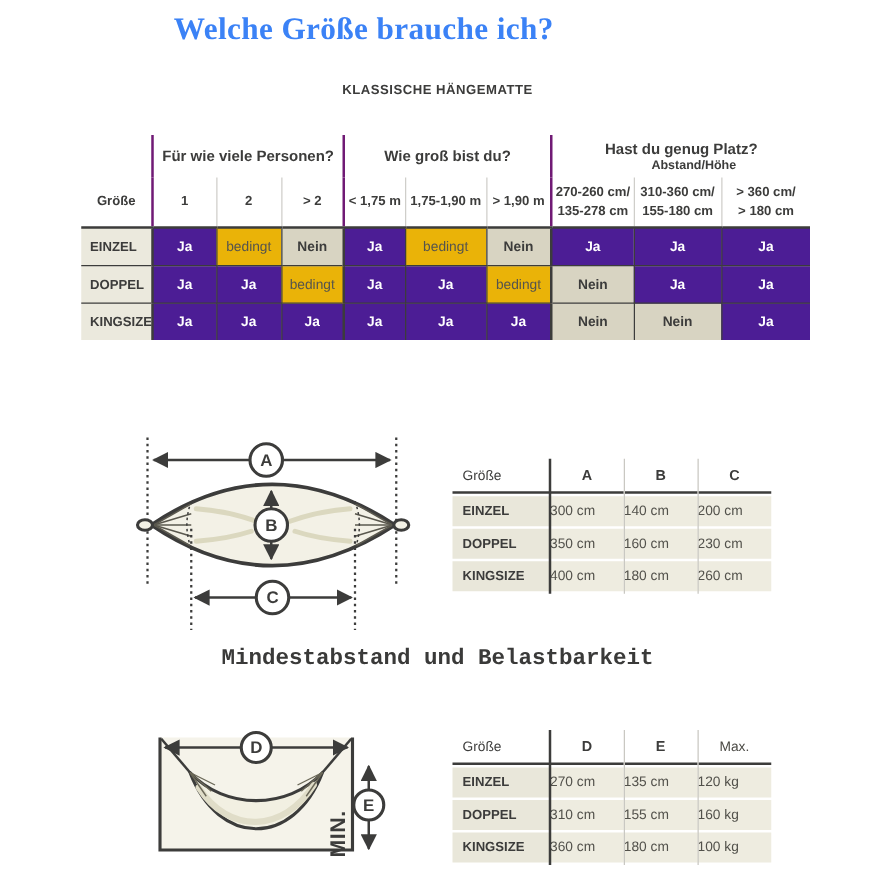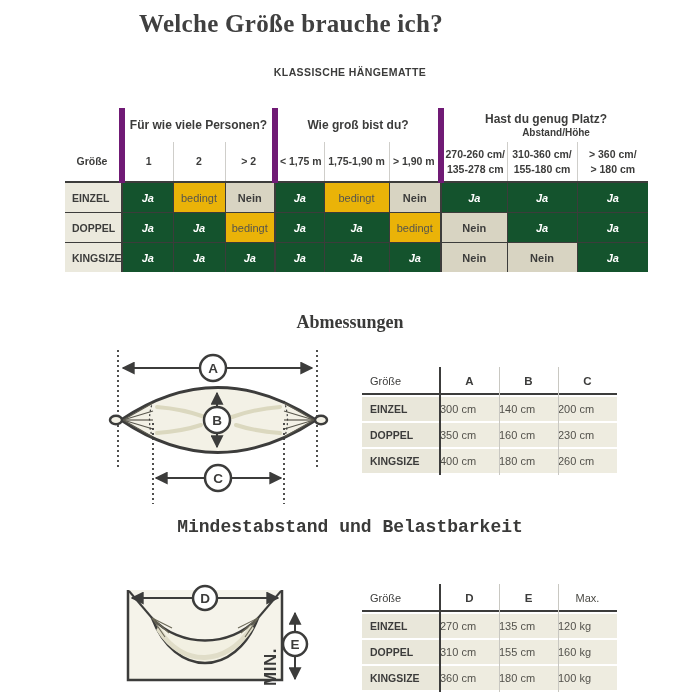--- a/index.html
+++ b/index.html
@@ -4,49 +4,49 @@
 <style>
   html,body { margin:0; padding:0; background:#ffffff; }
   #page {
     position:relative; width:700px; height:700px; background:#ffffff;
     font-family:"Liberation Sans", sans-serif; color:#3c3c3b; overflow:hidden;
   }
   
   .h1 {
     position:absolute; top:10px; left:0; width:582px; text-align:center;
     font-family:"Liberation Serif", serif; font-weight:bold; font-size:25px;
-    color:#404040; letter-spacing:0.3px;
+    color:#3b82f6; letter-spacing:0.3px;
   }
   .subtitle {
     position:absolute; top:66px; left:0; width:700px; text-align:center;
     font-size:10.5px; font-weight:bold; letter-spacing:0.4px; color:#3c3c3b;
   }
   .h2 {
     position:absolute; left:0; width:700px; text-align:center;
     font-family:"Liberation Serif", serif; font-weight:bold; font-size:18px; color:#3a3a39;
   }
   
   #size-table-wrap { position:absolute; left:65px; top:108px; }
   table.sizes { border-collapse:collapse; table-layout:fixed; width:583px; }
   table.sizes th, table.sizes td { padding:0; margin:0; }
   tr.grouprow th { height:34px; font-size:12px; font-weight:bold; text-align:center; vertical-align:middle; }
   tr.grouprow .gsub { font-size:10px; font-weight:bold; margin-top:1px;margin-left:20px; }
   tr.subrow th { height:39px; font-size:10.5px; font-weight:bold; text-align:center; vertical-align:middle;
                  border-bottom:2px solid #3c3c3b; line-height:1.35; }
   th.corner { font-weight:normal; font-size:11px; text-align:left; padding-left:7px; }
-  .gsep { border-left:6px solid #701a75; }
+  .gsep { border-left:2px solid #701a75; }
   .lsep { border-left:1px solid #cfceca; }
   table.sizes tbody td { height:29px; text-align:center; vertical-align:middle;
                          font-size:11px; border:1px solid #3c3c3b; }
   table.sizes tbody td.gsep { border-left-width:2px; }
   table.sizes tbody td.rowlabel { border-left:none; text-align:left; padding-left:7px;
                                   font-weight:bold; font-size:10.5px; background:#ebe9dd; }
   table.sizes tbody td:last-child { border-right:none; }
   table.sizes tbody tr:last-child td { border-bottom:none; }
-  td.v-ja { background:#14532d; color:#ffffff; font-weight:bold; font-size:12px;font-style:italic; }
+  td.v-ja { background:#4c1d95; color:#ffffff; font-weight:bold; font-size:12px; }
   td.v-bedingt { background:#eab308; color:#55544e; font-weight:normal; }
   td.v-nein { background:#d8d4c2; color:#3c3c3b; font-weight:bold; }
   
   .mini-wrap { position:absolute; width:255px; }
   table.mini { border-collapse:separate; border-spacing:0 2px; table-layout:fixed; width:255px; }
   table.mini th, table.mini td { padding:0; }
   table.mini thead th { height:24px; font-size:11.5px; font-weight:bold; text-align:center;
                         vertical-align:middle; background:#ffffff; border-bottom:2px solid #3c3c3b; }
   table.mini thead th.corner { text-align:left; padding-left:8px; font-weight:normal; font-size:11px; }
   table.mini thead th.thin { font-weight:normal; font-size:11px; color:#4b4a45; }
@@ -150,21 +150,20 @@
           <td class="auto-cell v-ja">Ja</td>
           <td class="auto-cell v-ja">Ja</td>
           <td class="auto-cell gsep v-nein">Nein</td>
           <td class="auto-cell v-nein">Nein</td>
           <td class="auto-cell v-ja">Ja</td>
         </tr>
       </tbody>
     </table>
   </div>
 
-  <div class="h2" style="top:312px;">Abmessungen</div>
 
   <svg class="diagram" style="left:95px; top:347px;" width="240" height="165" viewBox="0 0 240 165">
     <defs>
       <marker id="ah1" viewBox="0 0 10 10" refX="9" refY="5" markerWidth="6.5" markerHeight="6.5" orient="auto">
         <path d="M0 0 L10 5 L0 10 Z" fill="#3c3c3b"></path>
       </marker>
     </defs>
 
     <line x1="23" y1="3" x2="23" y2="122" stroke="#3c3c3b" stroke-width="1.8" stroke-dasharray="2 3"></line>
     <line x1="222" y1="3" x2="222" y2="122" stroke="#3c3c3b" stroke-width="1.8" stroke-dasharray="2 3"></line>

